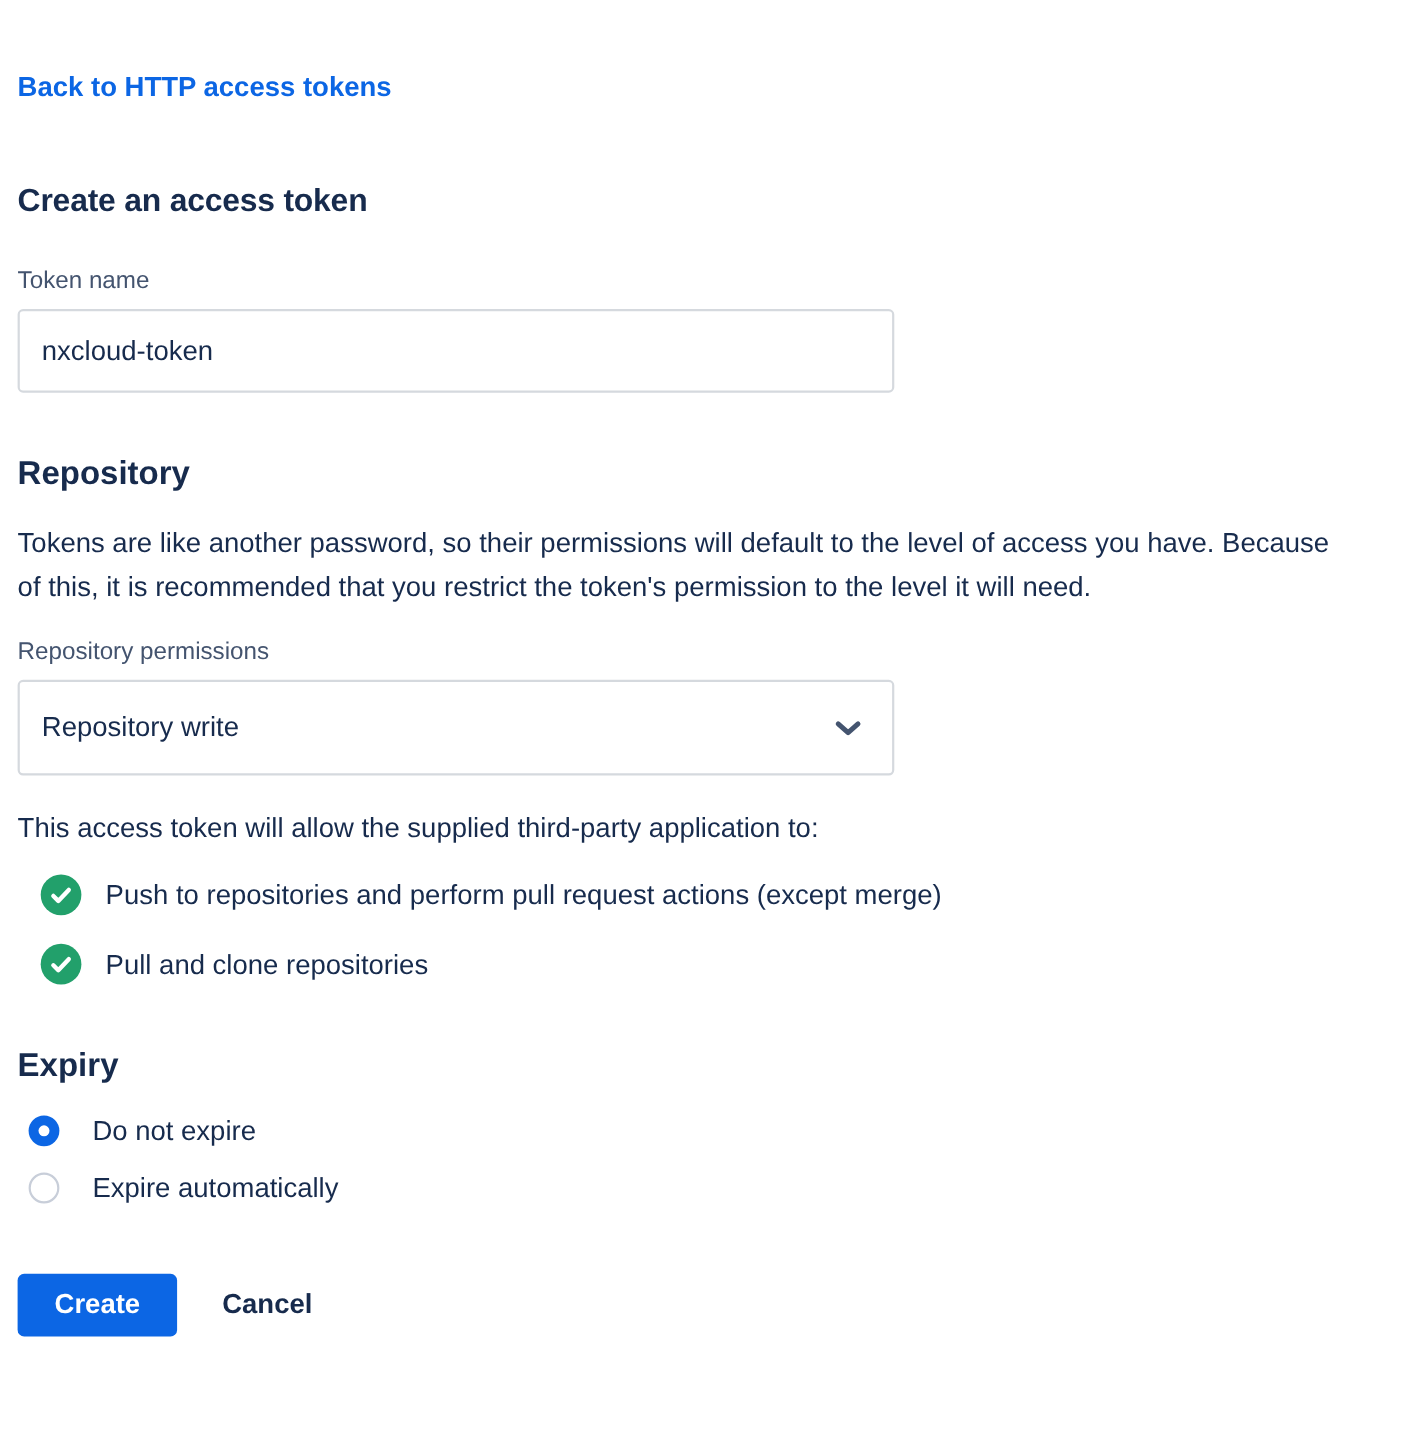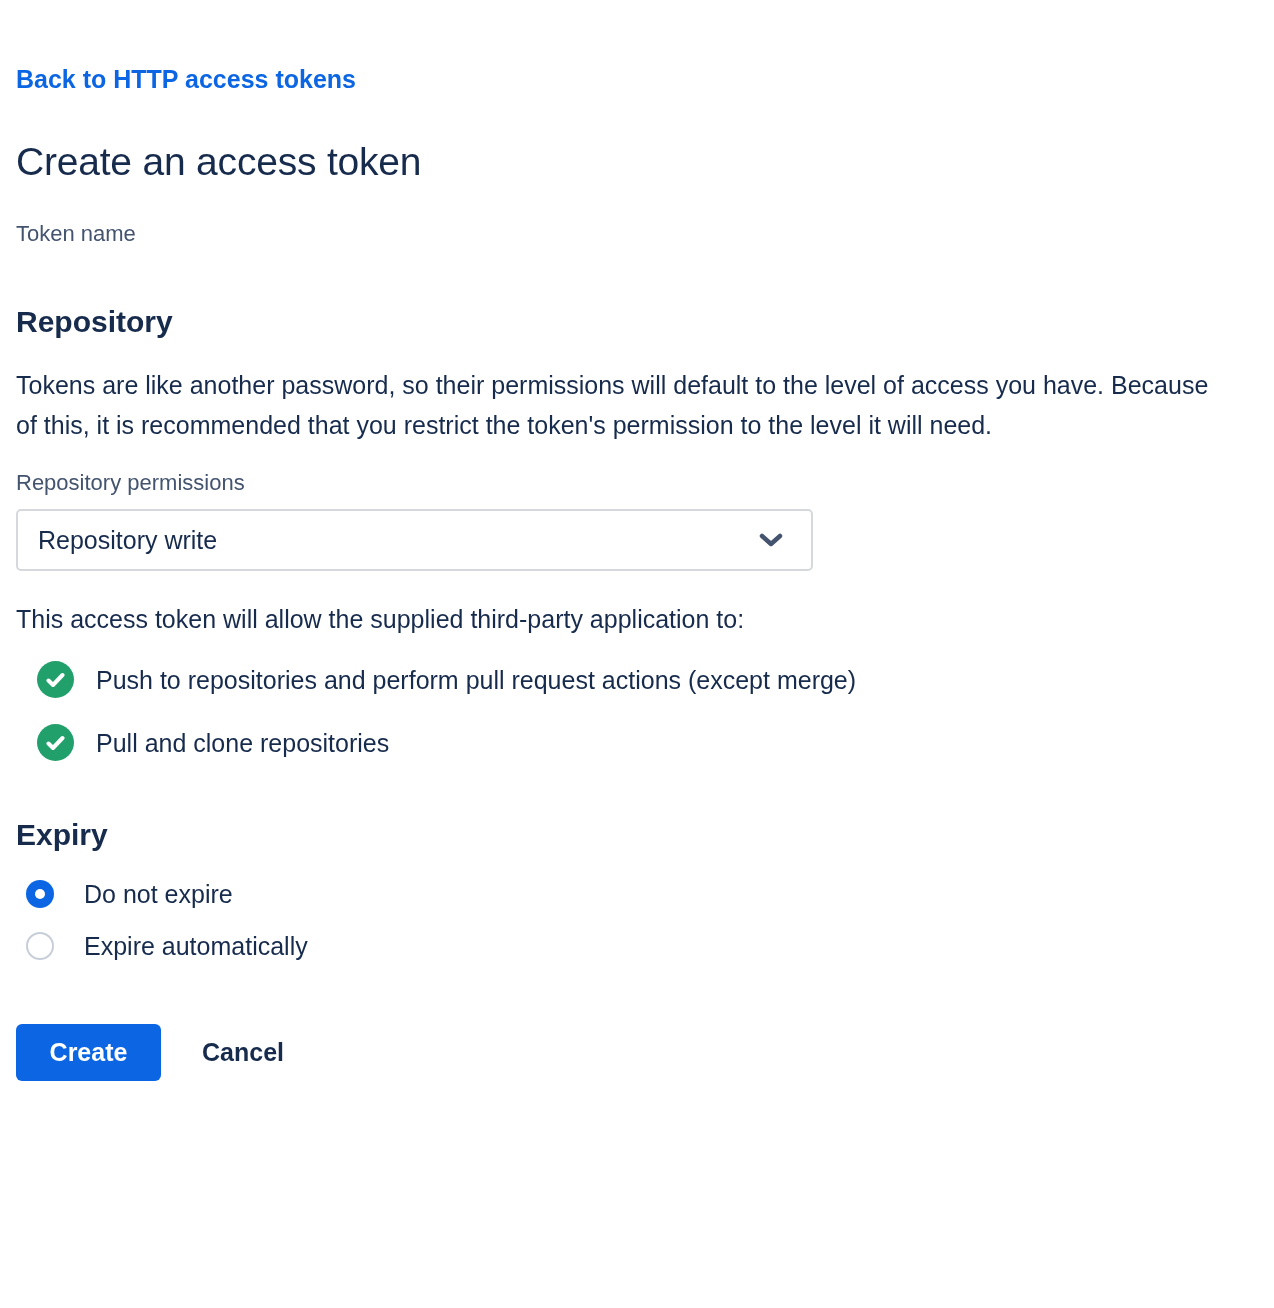--- a/index.html
+++ b/index.html
@@ -18,23 +18,23 @@
   .back-link {
     display: inline-block;
     color: #0C66E4;
     font-size: 25px;
     font-weight: 700;
     text-decoration: none;
     line-height: 30px;
     cursor: pointer;
   }
   h1.page-title {
-    margin-top: 45px;
-    font-size: 39px;
-    font-weight: 400;
+    margin-top: 66px;
+    font-size: 29px;
+    font-weight: 700;
     line-height: 46px;
     color: #172B4D;
     letter-spacing: -0.2px;
   }
   .field-label {
     margin-top: 35px;
     font-size: 22px;
     font-weight: 400;
     color: #44546F;
     line-height: 28px;
@@ -64,21 +64,21 @@
     margin-top: 24px;
     font-size: 25px;
     font-weight: 400;
     line-height: 40px;
     color: #172B4D;
     max-width: 1196px;
   }
   .select-box {
     margin-top: 12px;
     width: 797px;
-    height: 62px;
+    height: 87px;
     border: 2px solid #D5D9DE;
     border-radius: 5px;
     background: #ffffff;
     display: flex;
     align-items: center;
     justify-content: space-between;
     padding: 0 28px 0 20px;
     cursor: pointer;
   }
   .select-box .select-value {
@@ -187,20 +187,21 @@
 <body>
 
 <div class="page">
 
   <a class="back-link">Back to HTTP access tokens</a>
 
   <h1 class="page-title">Create an access token</h1>
 
   <div class="field-label">Token name</div>
 
+  <input class="text-input" type="text" value="nxcloud-token" style="">
 
   <h2 class="section-heading">Repository</h2>
 
   <p class="body-text">Tokens are like another password, so their permissions will default to the level of access you have. Because of this, it is recommended that you restrict the token's permission to the level it will need.</p>
 
   <div class="field-label" style="margin-top:24px;">Repository permissions</div>
 
   <div class="select-box">
     <span class="select-value">Repository write</span>
     <span class="chevron-icon">

